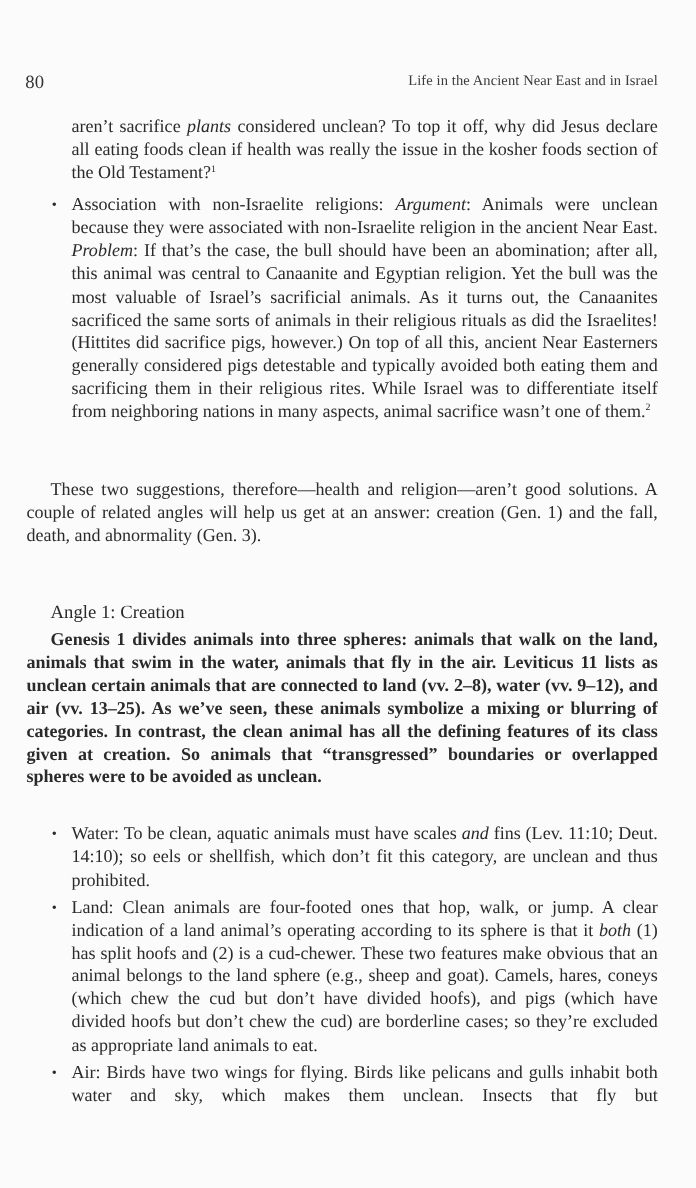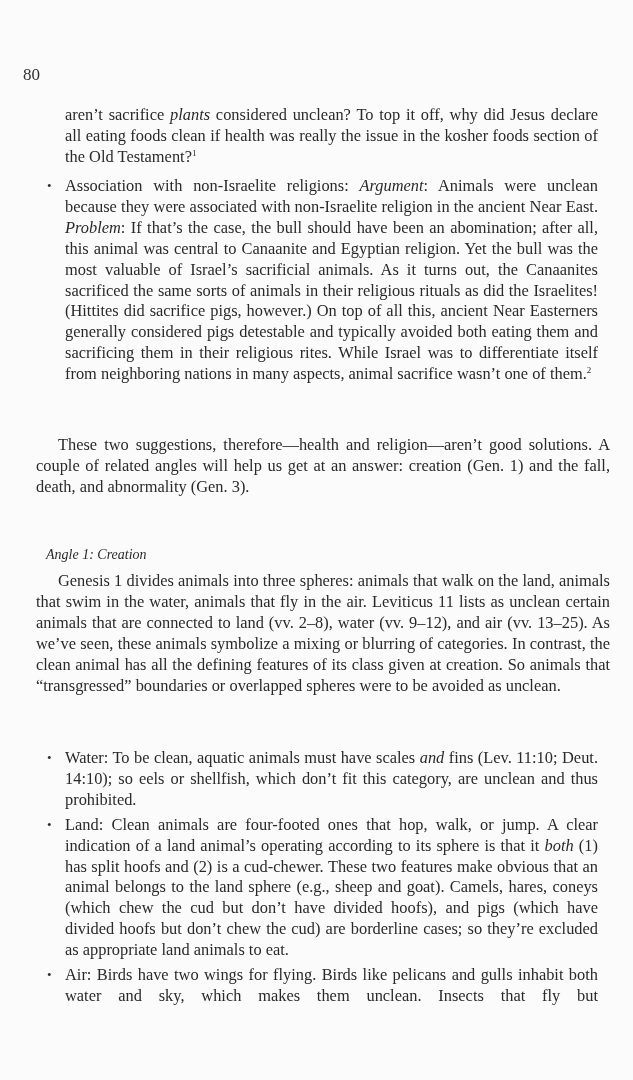--- a/index.html
+++ b/index.html
@@ -14,56 +14,57 @@
   .header {
     position:absolute; top:22px; left:23px; right:35px; height:24px;
   }
   .page-num { position:absolute; left:0; top:4px; font-size:17px; color:#333; }
   .running-head { position:absolute; right:0; top:4px; font-size:13.2px; color:#3a3a3a; letter-spacing:0.1px; }
   .text {
     font-size:16.4px; line-height:20.9px; text-align:justify; hyphens:none;
   }
   .block { position:absolute; }
   .indent-block { left:65px; width:533px; }
-  .full-block { left:36px; width:574px; }
+  .full-block { left:24px; width:574px; }
   .bullet { position:absolute; left:-18px; top:0; font-size:13px; }
   .bitem { position:relative; }
-  .heading { position:absolute; left:46px; top:508px; font-size:14px; font-style:italic; }
+  .heading { position:absolute; left:46px; top:508px; font-size:17px; }
   p { margin:0; }
   .firstindent { text-indent:22px; }
   sup { font-size:9px; line-height:0; vertical-align:6px; }
   i { }
 </style>
 </head>
 <body>
 
 <div class="page">
 
   <div class="header">
     <span class="page-num">80</span>
+    <span class="running-head">Life in the Ancient Near East and in Israel</span>
   </div>
 
   <div class="block indent-block text" style="top:66px;">
     <p><span>aren’t sacrifice </span><i>plants</i><span> considered unclean? To top it off, why did Jesus declare all eating foods clean if health was really the issue in the kosher foods section of the Old Testament?</span><sup>1</sup></p>
   </div>
 
   <div class="block indent-block text" style="top:137px;">
     <div class="bitem">
       <span class="bullet">•</span>
       <p><span>Association with non-Israelite religions: </span><i>Argument</i><span>: Animals were unclean because they were associated with non-Israelite religion in the ancient Near East. </span><i>Problem</i><span>: If that’s the case, the bull should have been an abomination; after all, this animal was central to Canaanite and Egyptian religion. Yet the bull was the most valuable of Israel’s sacrificial animals. As it turns out, the Canaanites sacrificed the same sorts of animals in their religious rituals as did the Israelites! (Hittites did sacrifice pigs, however.) On top of all this, ancient Near Easterners generally considered pigs detestable and typically avoided both eating them and sacrificing them in their religious rites. While Israel was to differentiate itself from neighboring nations in many aspects, animal sacrifice wasn’t one of them.</span><sup>2</sup></p>
     </div>
   </div>
 
   <div class="block full-block text" style="top:396px;">
     <p class="firstindent">These two suggestions, therefore—health and religion—aren’t good solutions. A couple of related angles will help us get at an answer: creation (Gen. 1) and the fall, death, and abnormality (Gen. 3).</p>
   </div>
 
   <div class="heading">Angle 1: Creation</div>
 
-  <div class="block full-block text" style="top:532px;">
+  <div class="block full-block text" style="top:532px;font-weight:bold;">
     <p class="firstindent">Genesis 1 divides animals into three spheres: animals that walk on the land, animals that swim in the water, animals that fly in the air. Leviticus 11 lists as unclean certain animals that are connected to land (vv. 2–8), water (vv. 9–12), and air (vv. 13–25). As we’ve seen, these animals symbolize a mixing or blurring of categories. In contrast, the clean animal has all the defining features of its class given at creation. So animals that “transgressed” boundaries or overlapped spheres were to be avoided as unclean.</p>
   </div>
 
   <div class="block indent-block text" style="top:709px;">
     <div class="bitem" style="margin-bottom:4px;">
       <span class="bullet">•</span>
       <p><span>Water: To be clean, aquatic animals must have scales </span><i>and</i><span> fins (Lev. 11:10; Deut. 14:10); so eels or shellfish, which don’t fit this category, are unclean and thus prohibited.</span></p>
     </div>
     <div class="bitem" style="margin-bottom:4px;">
       <span class="bullet">•</span>

